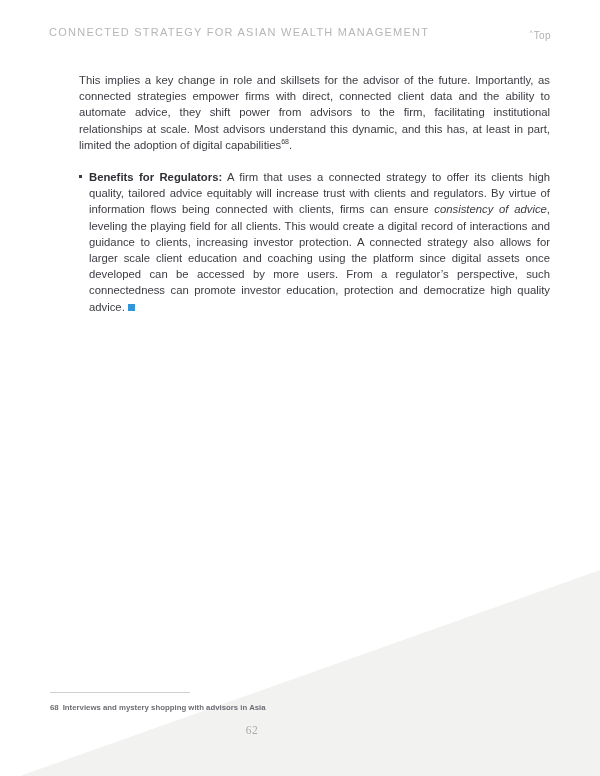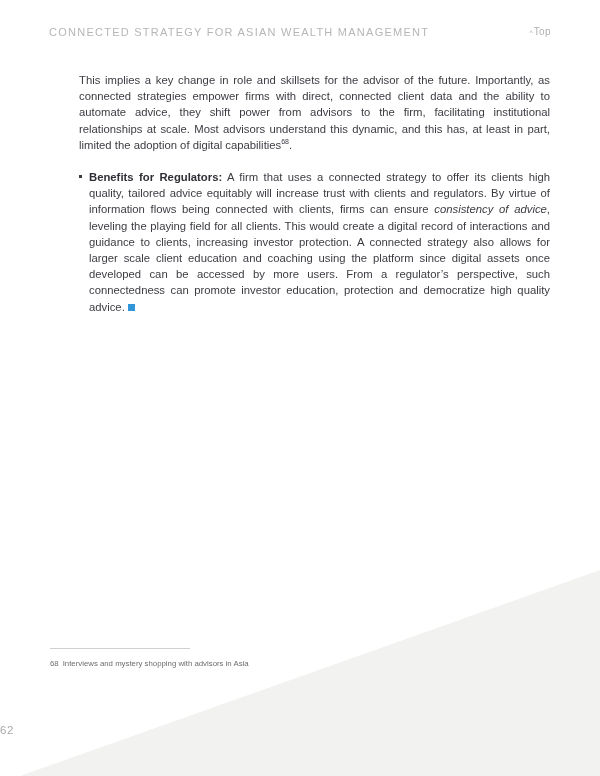--- a/index.html
+++ b/index.html
@@ -44,21 +44,21 @@
   .header-title {
     font-size: 11px;
     letter-spacing: 1.25px;
     color: #b6b6b8;
     text-transform: uppercase;
     white-space: nowrap;
     font-family: "Liberation Sans", sans-serif;
   }
   .top-link {
     display: flex;
-    align-items: flex-end;
+    align-items: flex-start;
     gap: 1px;
     color: #b0b0b3;
     text-decoration: none;
     cursor: pointer;
   }
   .caret-up-icon {
     display: inline-block;
     font-size: 7px;
     line-height: 1;
     color: #b0b0b3;
@@ -134,23 +134,24 @@
     vertical-align: baseline;
     position: relative;
     top: 0px;
     margin-left: 3px;
   }
 
   
   .footnote-area {
     position: absolute;
     left: 50px;
-    top: 648px;
+    top: 692px;
     width: 420px;
     z-index: 2;
+    font-weight: bold;
   }
   .footnote-rule {
     width: 140px;
     height: 1px;
     background: #d0d0d2;
     margin: 0 0 9px 0;
     border: none;
   }
   .footnote-text {
     font-family: "Liberation Sans", sans-serif;
@@ -163,22 +164,22 @@
   .footnote-num {
     margin-right: 4px;
   }
 
   
   .folio {
     position: absolute;
     left: 0;
     top: 724px;
     width: 504px;
-    text-align: left;
-    font-family: Liberation Sans, sans-serif;
+    text-align: center;
+    font-family: Liberation Serif, serif;
     font-size: 11.5px;
     color: #a9a9ad;
     letter-spacing: 0.5px;
     z-index: 2;
   }
 </style>
 </head>
 <body>
 
 <div id="page">

